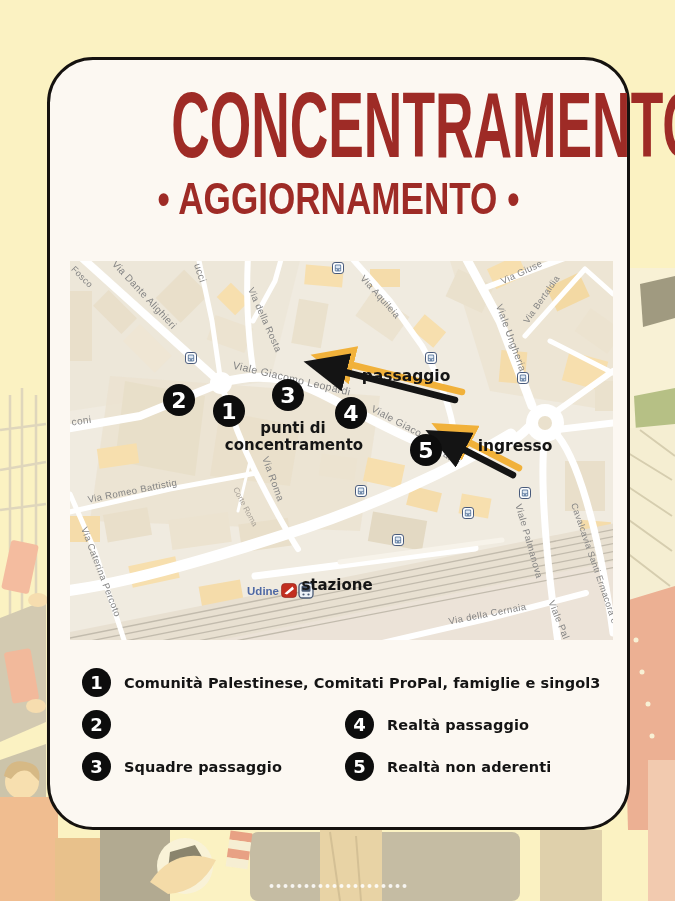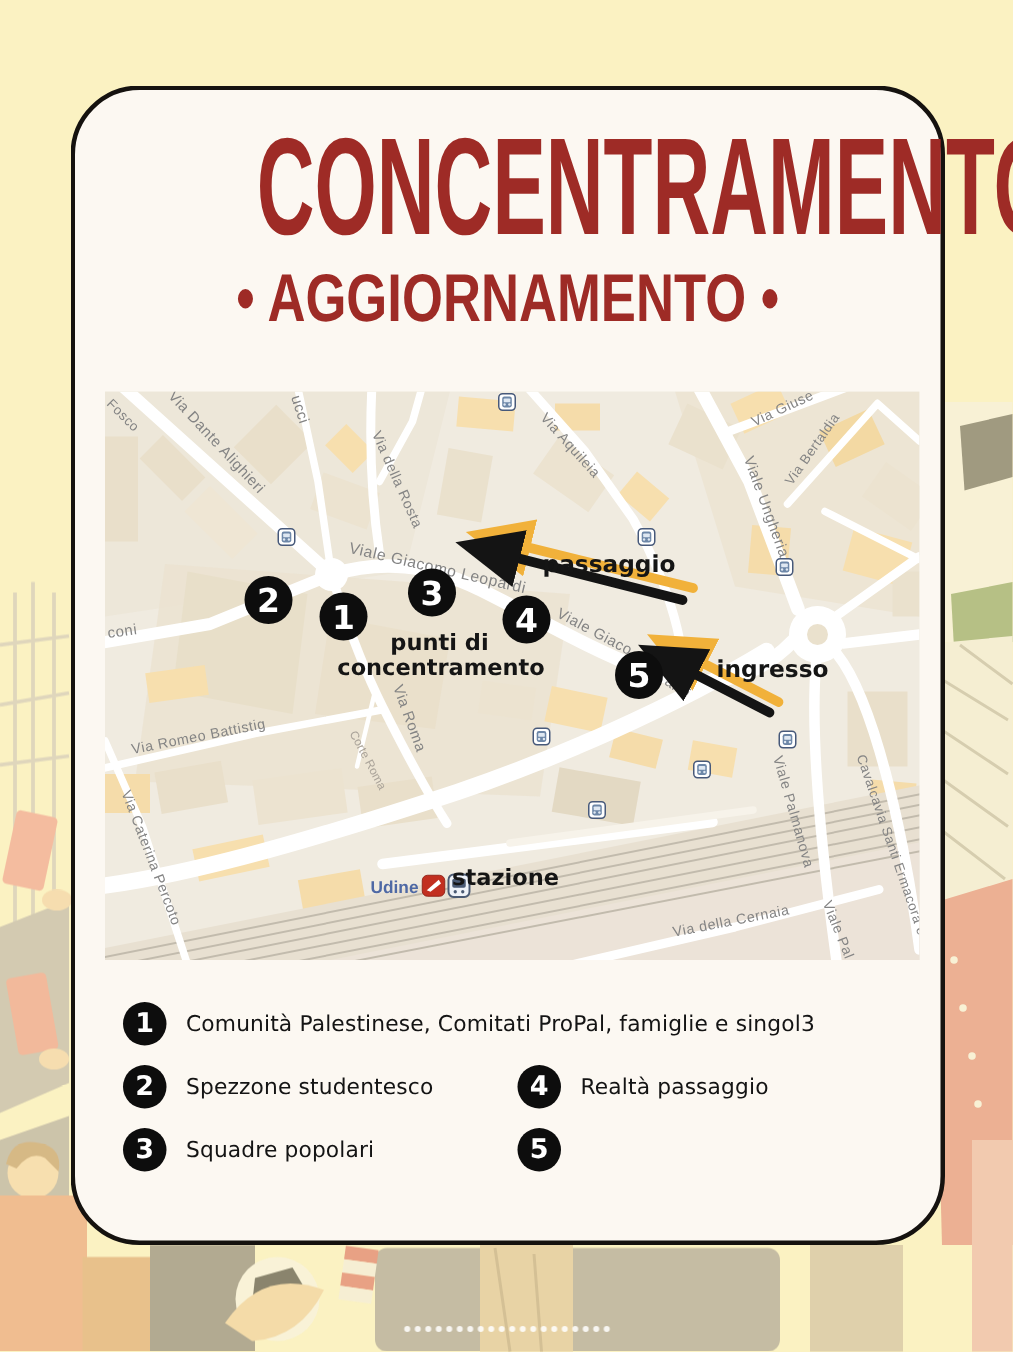--- a/index.html
+++ b/index.html
@@ -20,21 +20,21 @@
   .map-bold{fill:#151515;font-family:"DejaVu Sans",sans-serif;font-weight:bold;}
   .marker-num{fill:#ffffff;font-family:"DejaVu Sans",sans-serif;font-weight:bold;font-size:22px;text-anchor:middle;}
   .udine-lbl{fill:#4f69a5;font-family:"Liberation Sans",sans-serif;font-weight:bold;font-size:11.5px;text-anchor:end;}
   #legend{position:absolute;left:32px;top:608px;width:522px;display:flex;flex-direction:column;gap:13px;
           font-family:"DejaVu Sans",sans-serif;}
   .lrow{display:flex;}
   .litem{display:flex;align-items:center;gap:13px;}
   .litem.colL{width:263px;flex:0 0 263px;}
   .lnum{width:29px;height:29px;flex:0 0 29px;border-radius:50%;background:#0d0d0d;color:#fff;
         display:flex;align-items:center;justify-content:center;font-size:18px;font-weight:bold;}
-  .ltext{font-size:14.5px;font-weight:normal;color:#141414;letter-spacing:.1px;white-space:nowrap;}
+  .ltext{font-size:14.5px;font-weight:bold;color:#141414;letter-spacing:.1px;white-space:nowrap;}
   #dots{position:absolute;left:50%;top:884px;transform:translateX(-50%);display:flex;gap:3px;}
   .dot{width:4px;height:4px;border-radius:50%;background:rgba(255,255,255,0.85);}
 </style>
 </head>
 <body>
 
 <div id="stage">
 
   <svg id="bg-art" width="675" height="901">
     <g opacity="0.55">
@@ -282,34 +282,34 @@
     <div id="legend">
       <div class="lrow">
         <div class="litem">
           <div class="lnum">1</div>
           <div class="ltext">Comunità Palestinese, Comitati ProPal, famiglie e singol3</div>
         </div>
       </div>
       <div class="lrow">
         <div class="litem colL">
           <div class="lnum">2</div>
-          <div class="ltext">Spezzone studentesco</div>
         </div>
         <div class="litem">
           <div class="lnum">4</div>
           <div class="ltext">Realtà passaggio</div>
         </div>
       </div>
       <div class="lrow">
         <div class="litem colL">
           <div class="lnum">3</div>
-          <div class="ltext">Squadre popolari</div>
+          <div class="ltext">Squadre passaggio</div>
         </div>
         <div class="litem">
           <div class="lnum">5</div>
+          <div class="ltext">Realtà non aderenti</div>
         </div>
       </div>
     </div>
   </div>
 
   <div id="dots">
       <span class="dot"></span>
       <span class="dot"></span>
       <span class="dot"></span>
       <span class="dot"></span>

